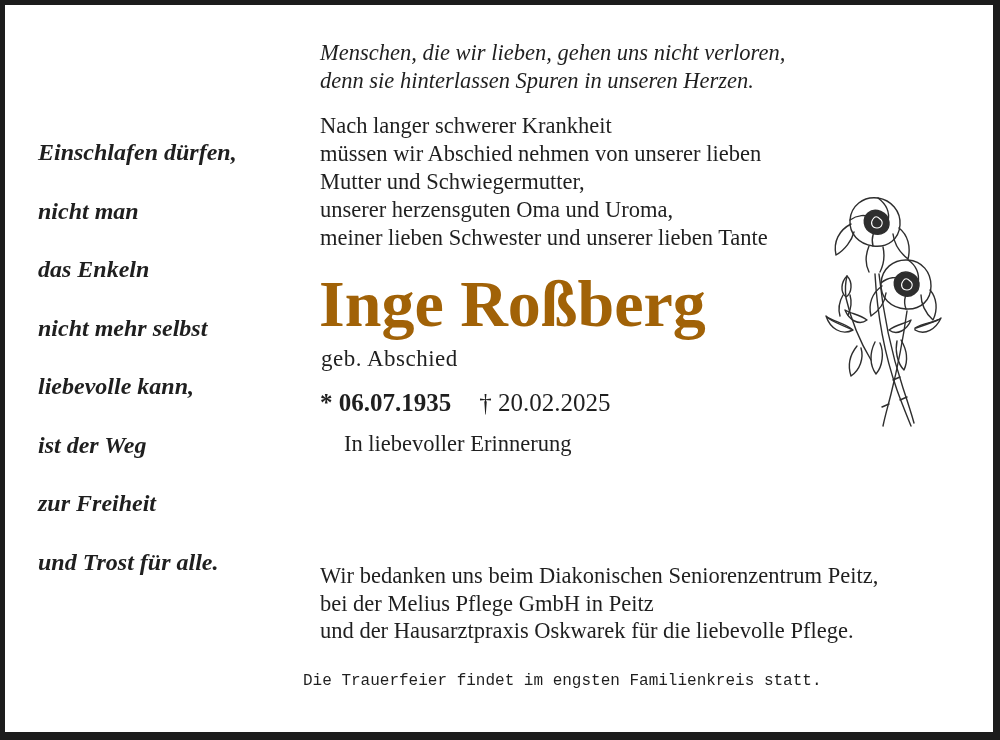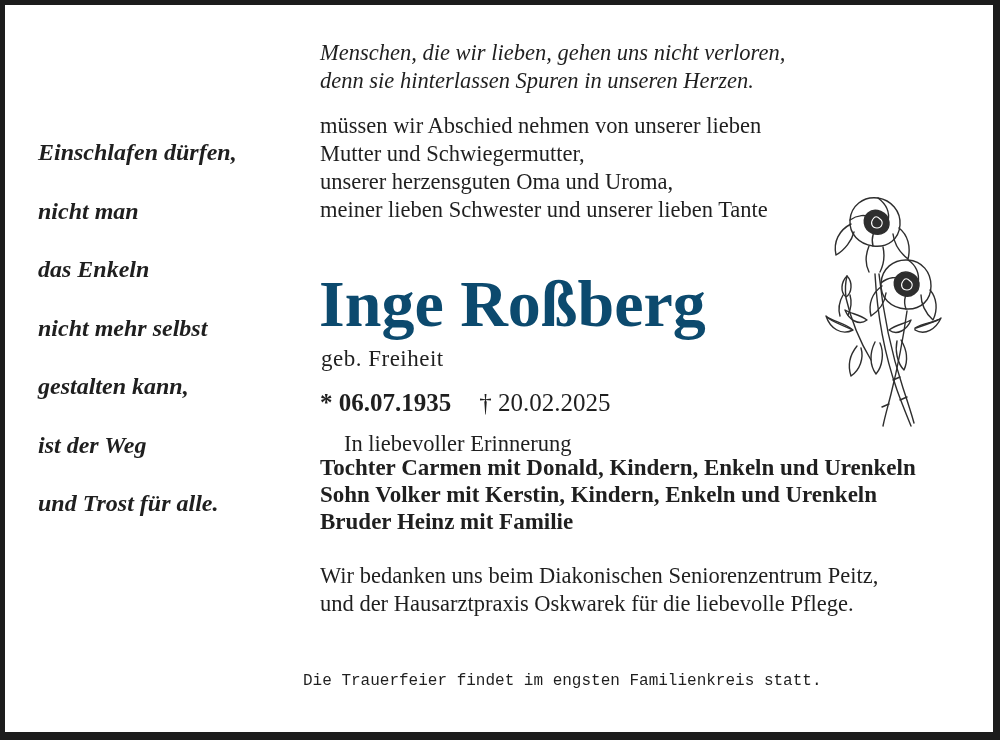--- a/index.html
+++ b/index.html
@@ -13,21 +13,21 @@
     border-width:5px 7px 8px 5px;
     font-family:"Liberation Serif", serif;
     color:#1f1f1f;
     overflow:hidden;
     padding-left:15px;
   }
   .abs { position:absolute; white-space:nowrap; }
   .epigraph { left:315px; top:34px; font-style:italic; font-size:22.5px; line-height:28px; }
   .poem { left:33px; top:118px; font-style:italic; font-size:24px; line-height:58.5px;font-weight:bold; }
   .intro { left:315px; top:107px; font-size:22.5px; line-height:28px; }
-  .name { left:314px; top:266px; font-size:66px; font-weight:bold; line-height:66px; margin:0; color:#0c4a6e; }
+  .name { left:314px; top:266px; font-size:66px; font-weight:bold; line-height:66px; margin:0; color:#a16207; }
   .maiden { left:316px; top:342px; font-size:23px; line-height:23px; letter-spacing:0.5px; }
   .dates { left:315px; top:385px; font-size:25px; line-height:25px; }
   .dates .birth { margin-right:28px;font-weight:bold; }
   .remembrance { left:315px; top:428px; font-size:22.5px; line-height:22.5px;margin-left:24px; }
   .family { left:315px; top:449px; font-size:23px; font-weight:bold; line-height:27px; }
   .thanks { left:315px; top:557px; font-size:22.5px; line-height:27.5px; }
   .funeral { left:298px; top:665px; font-size:16px; line-height:22.5px;font-family:Liberation Mono, monospace; }
   .roses { position:absolute; left:818px; top:175px; width:120px; height:255px; }
 </style>
 </head>
@@ -38,50 +38,48 @@
   <div class="abs epigraph">
     <div>Menschen, die wir lieben, gehen uns nicht verloren,</div>
     <div>denn sie hinterlassen Spuren in unseren Herzen.</div>
   </div>
 
   <div class="abs poem">
     <div>Einschlafen dürfen,</div>
     <div>nicht man</div>
     <div>das Enkeln</div>
     <div>nicht mehr selbst</div>
-    <div>gestalten kann,</div>
+    <div>liebevolle kann,</div>
     <div>ist der Weg</div>
+    <div>zur Freiheit</div>
     <div>und Trost für alle.</div>
   </div>
 
   <div class="abs intro">
+    <div>Nach langer schwerer Krankheit</div>
     <div>müssen wir Abschied nehmen von unserer lieben</div>
     <div>Mutter und Schwiegermutter,</div>
     <div>unserer herzensguten Oma und Uroma,</div>
     <div>meiner lieben Schwester und unserer lieben Tante</div>
   </div>
 
   <h1 class="abs name">Inge Roßberg</h1>
 
-  <div class="abs maiden">geb. Freiheit</div>
+  <div class="abs maiden">geb. Abschied</div>
 
   <div class="abs dates">
     <span class="birth">* 06.07.1935</span><span>† 20.02.2025</span>
   </div>
 
   <div class="abs remembrance">In liebevoller Erinnerung</div>
 
-  <div class="abs family">
-    <div>Tochter Carmen mit Donald, Kindern, Enkeln und Urenkeln</div>
-    <div>Sohn Volker mit Kerstin, Kindern, Enkeln und Urenkeln</div>
-    <div>Bruder Heinz mit Familie</div>
-  </div>
 
   <div class="abs thanks">
     <div>Wir bedanken uns beim Diakonischen Seniorenzentrum Peitz,</div>
+    <div>bei der Melius Pflege GmbH in Peitz</div>
     <div>und der Hausarztpraxis Oskwarek für die liebevolle Pflege.</div>
   </div>
 
   <div class="abs funeral">Die Trauerfeier findet im engsten Familienkreis statt.</div>
 
   <svg class="roses" viewBox="0 0 120 255" xmlns="http://www.w3.org/2000/svg" aria-hidden="true">
     <g fill="none" stroke="#2e2e2e" stroke-width="1.4" stroke-linecap="round" stroke-linejoin="round">
 
       <path d="M52,94 C54,130 60,170 74,210 C79,224 84,236 88,246"></path>
       <path d="M56,94 C60,132 68,172 80,208 C84,220 88,232 91,243"></path>

